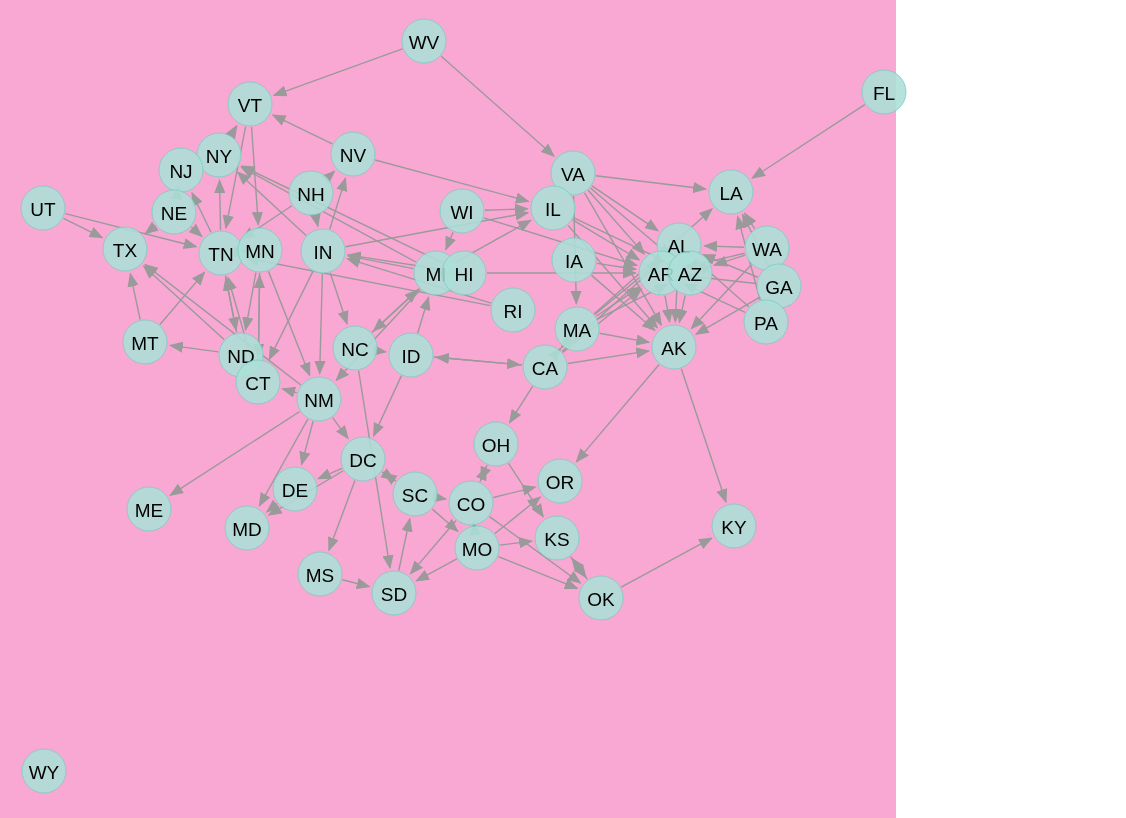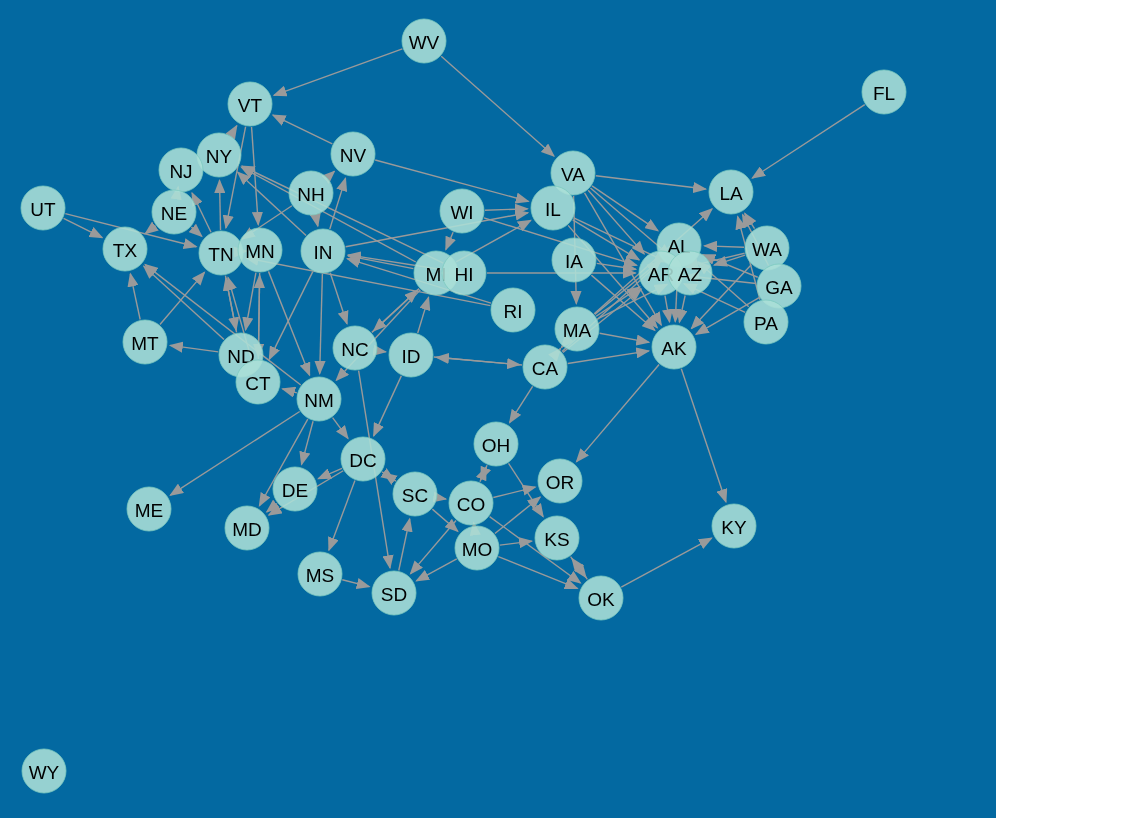--- a/index.html
+++ b/index.html
@@ -8,23 +8,23 @@
     background: #ffffff;
   }
   body {
     width: 1126px;
     height: 818px;
     font-family: "Liberation Sans", sans-serif;
     overflow: hidden;
   }
   #graph-canvas {
     position: relative;
-    width: 996px;
+    width: 896px;
     height: 818px;
-    background: #0369a1;
+    background: #f9a8d4;
   }
   svg.graph-svg {
     position: absolute;
     top: 0;
     left: 0;
     width: 1126px;
     height: 818px;
     display: block;
   }
   .node-circle {

